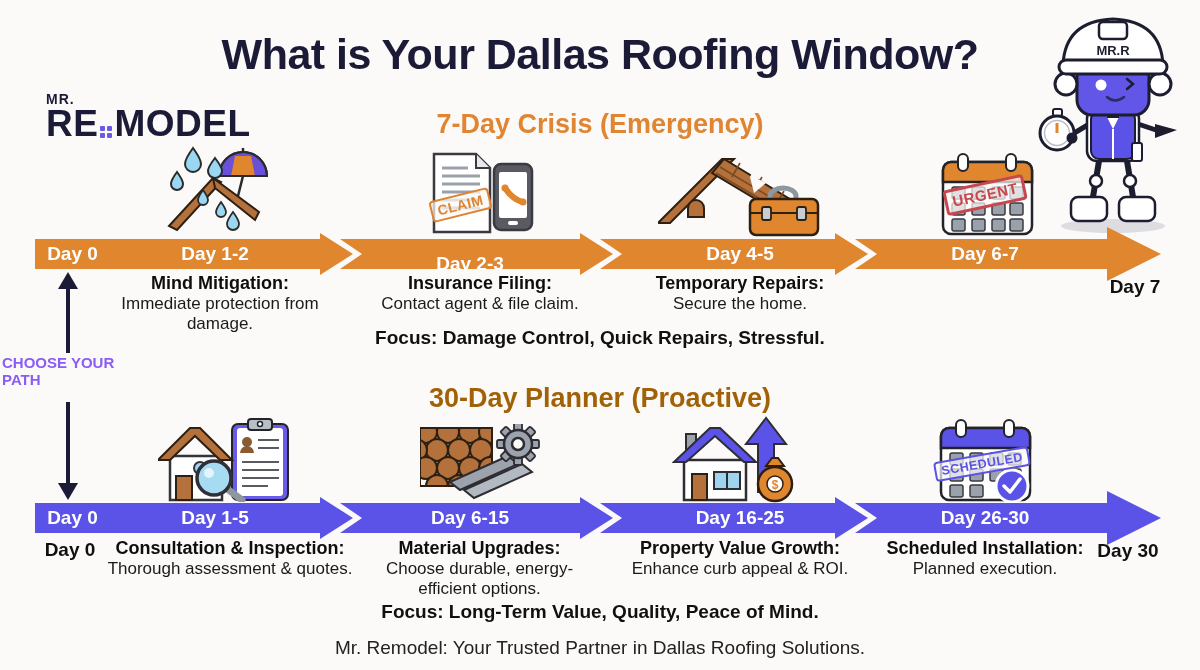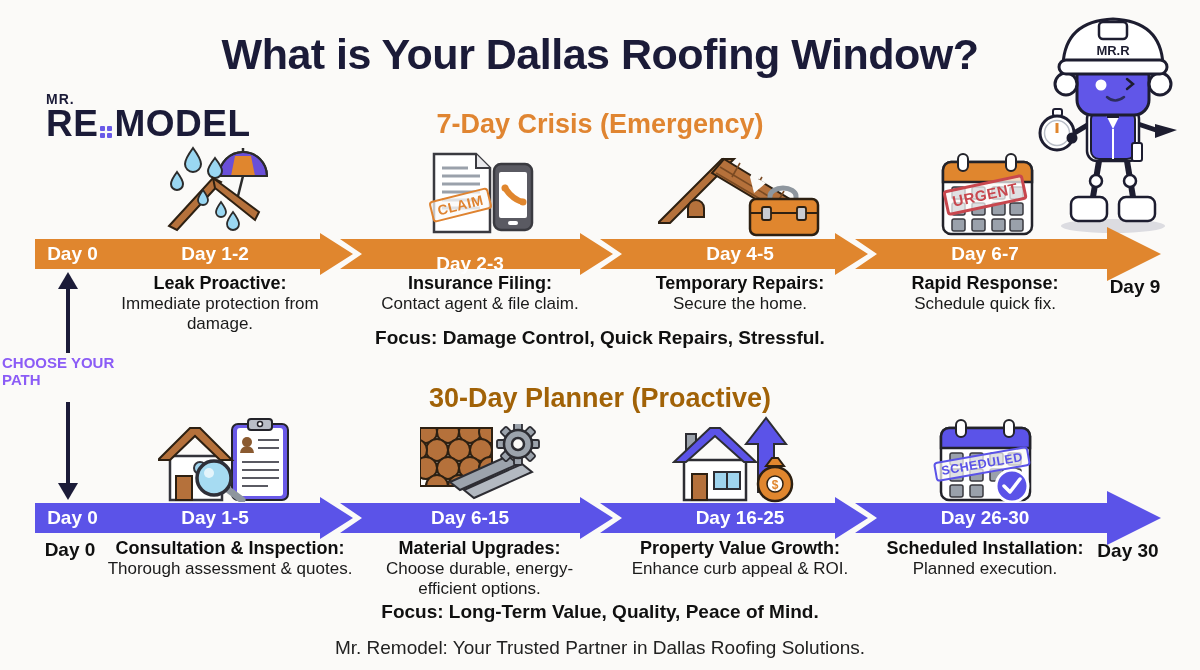--- a/index.html
+++ b/index.html
@@ -222,37 +222,33 @@
     <polygon points="565,13 800,13 800,7 833,28 800,49 800,43 565,43 587,28"></polygon>
     <polygon points="820,13 1078,13 1078,43 820,43 842,28"></polygon>
     <polygon points="1072,1 1126,28 1072,55"></polygon>
   </svg>
 
   <div class="abs seg-label" style="left:35px;top:239px;width:75px;">Day 0</div>
   <div class="abs seg-label" style="left:110px;top:239px;width:210px;">Day 1-2</div>
   <div class="abs seg-label" style="left:375px;top:249px;width:190px;">Day 2-3</div>
   <div class="abs seg-label" style="left:645px;top:239px;width:190px;">Day 4-5</div>
   <div class="abs seg-label" style="left:890px;top:239px;width:190px;">Day 6-7</div>
-  <div class="abs day-end" style="left:1095px;top:276px;width:80px;">Day 9</div>
+  <div class="abs day-end" style="left:1095px;top:276px;width:80px;">Day 7</div>
 
   <div class="abs desc" style="left:105px;top:273px;width:230px;">
-    <div class="desc-title">Leak Proactive:</div>
+    <div class="desc-title">Mind Mitigation:</div>
     <div class="desc-text">Immediate protection from damage.</div>
   </div>
   <div class="abs desc" style="left:345px;top:273px;width:270px;">
     <div class="desc-title">Insurance Filing:</div>
     <div class="desc-text">Contact agent &amp; file claim.</div>
   </div>
   <div class="abs desc" style="left:625px;top:273px;width:230px;">
     <div class="desc-title">Temporary Repairs:</div>
     <div class="desc-text">Secure the home.</div>
-  </div>
-  <div class="abs desc" style="left:875px;top:273px;width:220px;">
-    <div class="desc-title">Rapid Response:</div>
-    <div class="desc-text">Schedule quick fix.</div>
   </div>
 
   <div class="abs focus-line" style="top:327px;">Focus: Damage Control, Quick Repairs, Stressful.</div>
 
   <svg class="abs" style="left:56px;top:272px;" width="24" height="228" viewBox="0 0 24 228">
     <polygon points="12,0 2,17 22,17" fill="#1b1b38"></polygon>
     <rect x="10" y="15" width="4" height="66" fill="#1b1b38"></rect>
     <rect x="10" y="130" width="4" height="82" fill="#1b1b38"></rect>
     <polygon points="12,228 2,211 22,211" fill="#1b1b38"></polygon>
   </svg>

